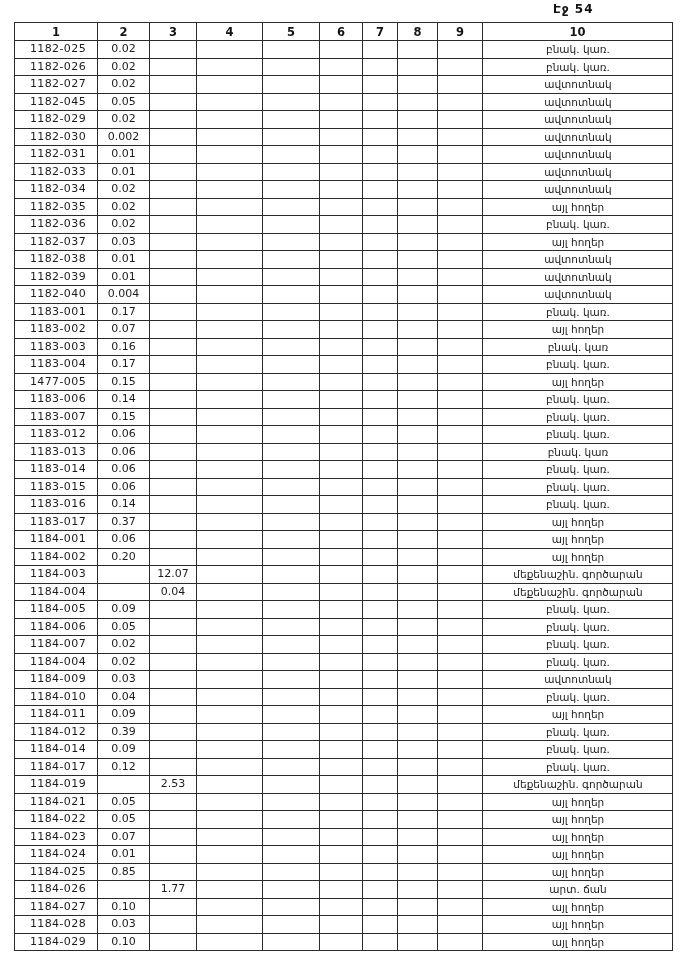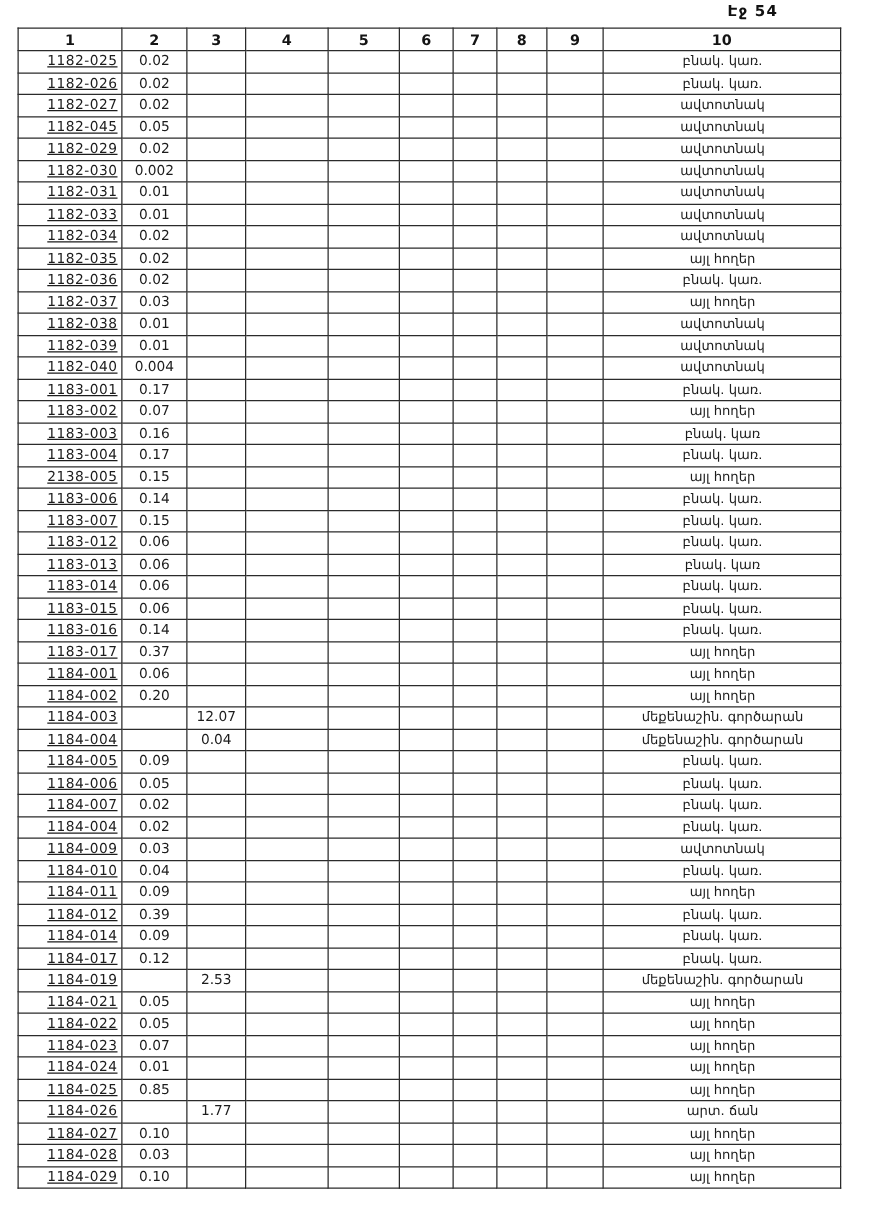--- a/index.html
+++ b/index.html
@@ -11,21 +11,21 @@
     width: 697px;
     height: 972px;
     position: relative;
     font-family: "DejaVu Sans", sans-serif;
     color: #1c1c1c;
     overflow: hidden;
   }
   .page-label {
     position: absolute;
     top: 2px;
-    left: 582px;
+    left: 553px;
     font-size: 12px;
     font-weight: bold;
     letter-spacing: 1px;
     color: #111;
   }
   table.tbl {
     position: absolute;
     top: 22px;
     left: 14px;
     width: 658px;
@@ -43,24 +43,23 @@
     vertical-align: middle;
   }
   .tbl th {
     height: 17px;
     font-weight: bold;
     font-size: 11.5px;
     text-align: center;
     color: #141414;
   }
   .tbl td.c1 {
-    text-align: right;
+    text-align: center;
     padding-left: 7px;
     letter-spacing: 0.4px;
-    text-decoration: underline;
   }
   .tbl td.c2, .tbl td.c3 {
     text-align: center;
   }
   .tbl td.c10 {
     text-align: center;
     padding-left: 4px;
     font-size: 10.5px;
   }
 </style>
@@ -319,21 +318,21 @@
         <td class="c3"></td>
         <td class="c4"></td>
         <td class="c5"></td>
         <td class="c6"></td>
         <td class="c7"></td>
         <td class="c8"></td>
         <td class="c9"></td>
         <td class="c10">բնակ. կառ.</td>
       </tr>
       <tr>
-        <td class="c1">2138-005</td>
+        <td class="c1">1477-005</td>
         <td class="c2">0.15</td>
         <td class="c3"></td>
         <td class="c4"></td>
         <td class="c5"></td>
         <td class="c6"></td>
         <td class="c7"></td>
         <td class="c8"></td>
         <td class="c9"></td>
         <td class="c10">այլ հողեր</td>
       </tr>

